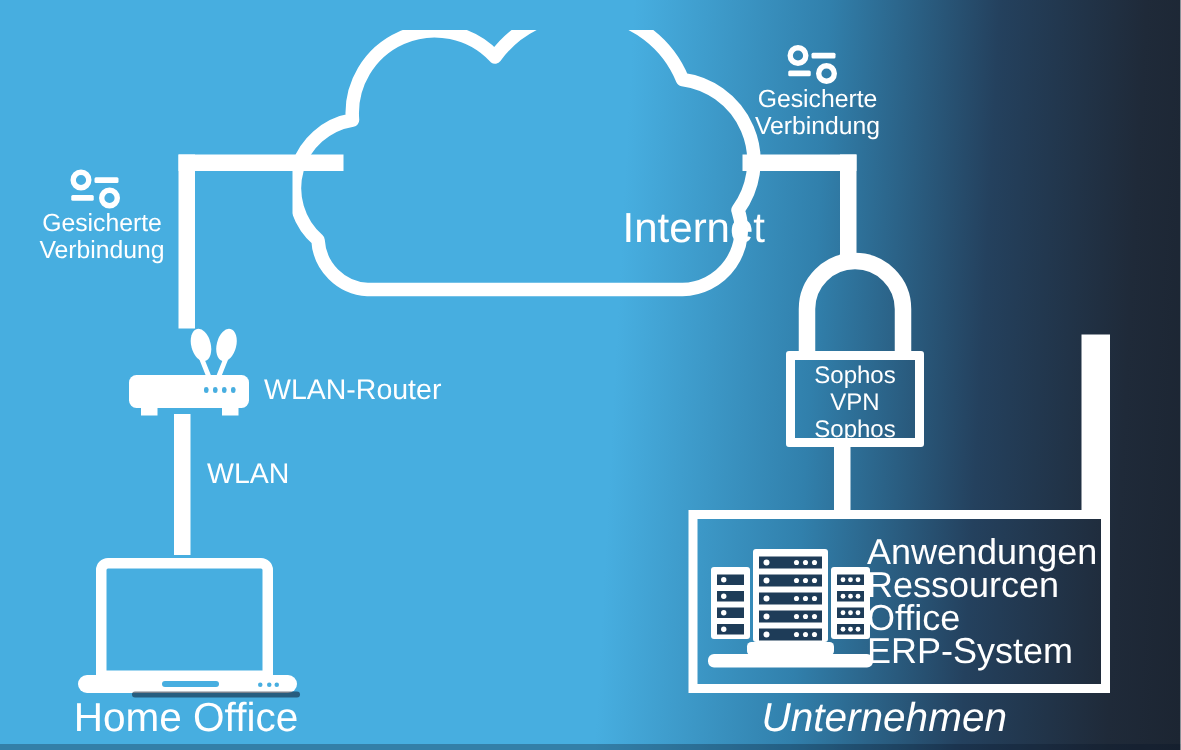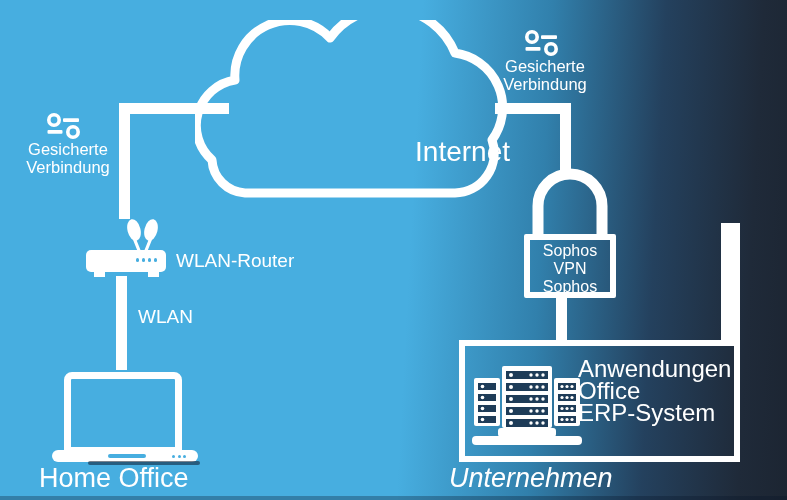--- a/index.html
+++ b/index.html
@@ -8,21 +8,21 @@
     width:787px;height:500px;
     overflow:hidden;
     font-family:"Liberation Sans", sans-serif;
     background:linear-gradient(93deg,#47AEE0 0%,#47AEE0 52%,#3180AC 68%,#24415E 82%,#1F2A39 94%,#1C2532 100%);
   }
   .abs{position:absolute;}
   .wline{position:absolute;background:#fff;}
   .lbl{position:absolute;color:#fff;white-space:nowrap;}
   .lbl-sm{font-size:16.5px;line-height:17.5px;text-align:center;}
   .lbl-md{font-size:19px;line-height:22px;}
-  .lbl-lg{font-size:27px;line-height:30px;}
+  .lbl-lg{font-size:27px;line-height:30px;text-align:center;}
   .cloud-label{font-size:28px;text-align:right;}
   .lock-text{font-size:16px;line-height:18px;text-align:center;}
   .box-lines{font-size:24px;line-height:22px;color:#fff;}
   .bottom-strip{position:absolute;left:0;top:496px;width:787px;height:4px;background:rgba(8,20,40,0.30);}
 </style>
 </head>
 <body>
 
 <div id="canvas">
 
@@ -169,20 +169,21 @@
       <circle cx="63" cy="61" r="1.7" fill="#fff"></circle>
       <circle cx="69" cy="61" r="1.7" fill="#fff"></circle>
       <circle cx="75" cy="61" r="1.7" fill="#fff"></circle>
 
     <rect x="30" y="66" width="58" height="9" rx="3" fill="#fff"></rect>
     <rect x="4" y="74" width="110" height="9" rx="4" fill="#fff"></rect>
   </svg>
 
   <div class="box-lines abs" style="left:578px;top:358px;">
     <div>Anwendungen</div>
+    <div>Ressourcen</div>
     <div>Office</div>
     <div>ERP-System</div>
   </div>
 
   <div class="lbl lbl-lg" style="left:449px;top:463px;width:281px;font-style:italic;">Unternehmen</div>
 
   <div class="bottom-strip"></div>
 </div>
 
 </body></html>

